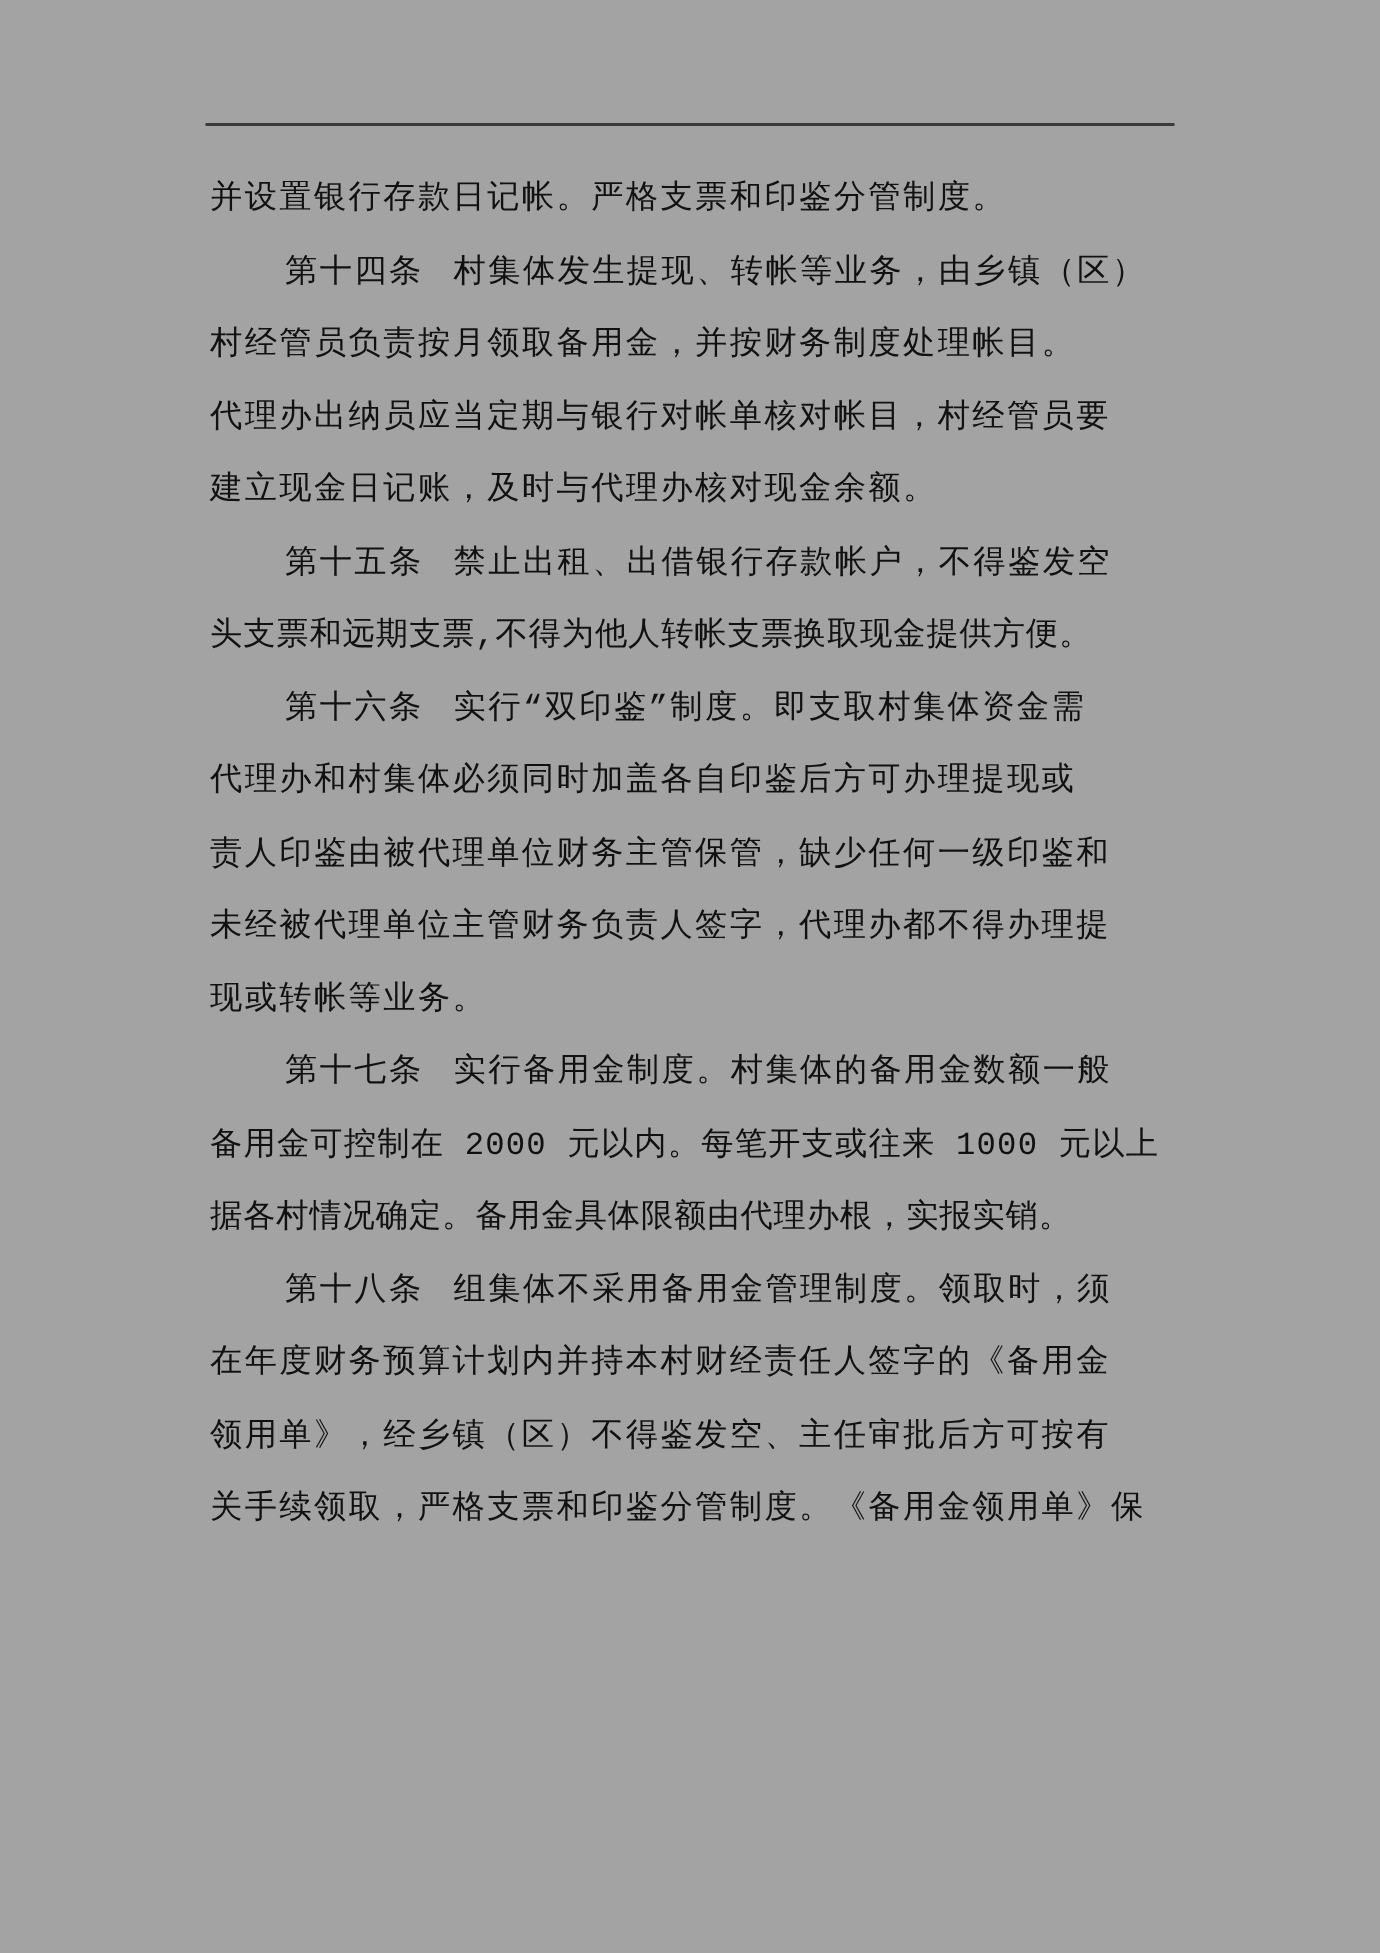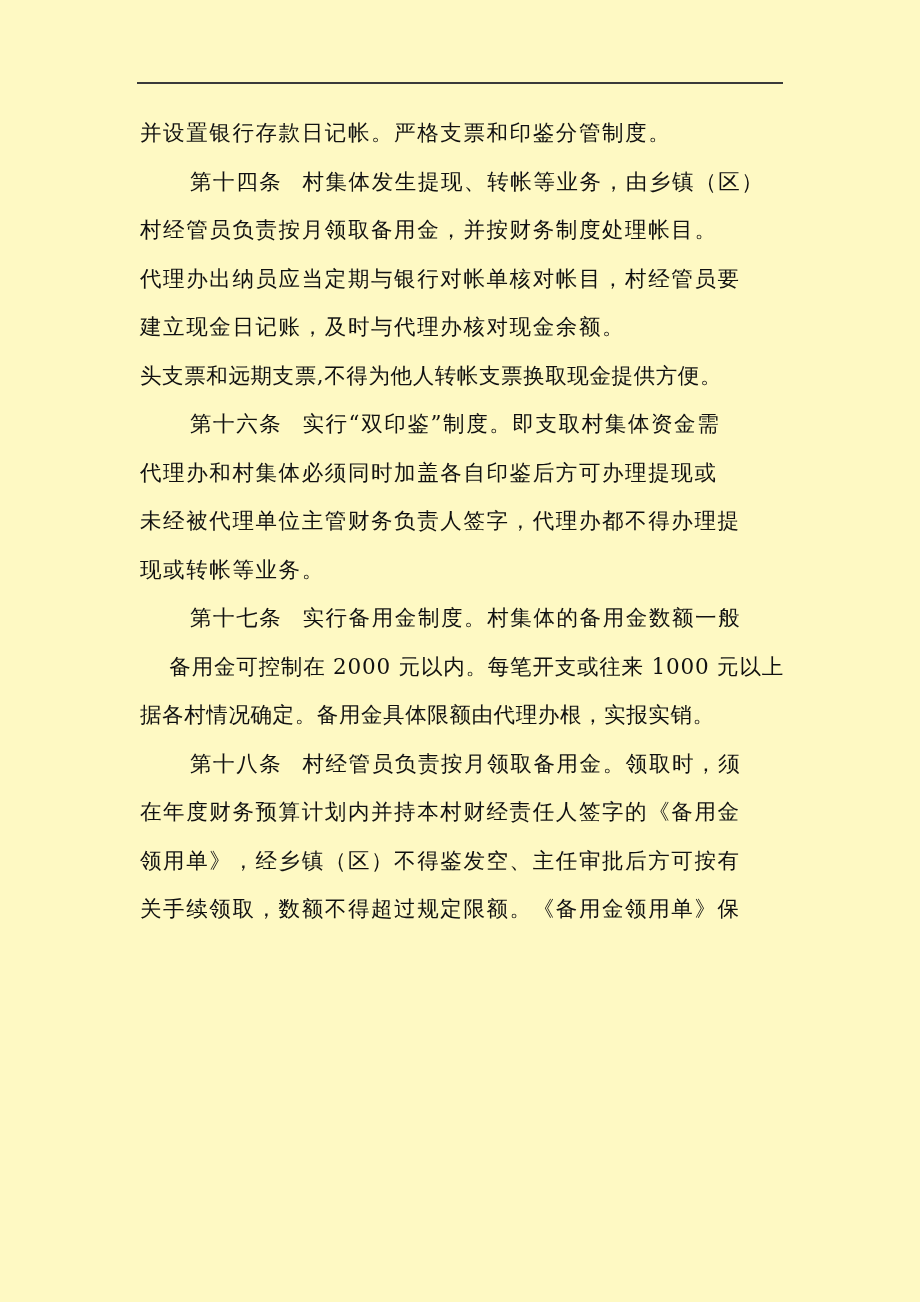--- a/index.html
+++ b/index.html
@@ -14,21 +14,22 @@
       overflow: hidden;
       font-family: "DejaVu Serif", "Liberation Serif", serif;
       color: #111111;
     }
     .page {
       position: absolute;
       left: 0;
       top: 0;
       width: 920px;
       height: 1302px;
-      background: #fef9c3;
+      background: #a3a3a3;
+      font-family: Liberation Mono, monospace;
     }
     .header-rule {
       position: absolute;
       left: 137px;
       top: 82px;
       width: 646px;
       height: 2px;
       background: #3a3a3a;
     }
     .body-text {
@@ -59,29 +60,31 @@
   <div class="header-rule"></div>
 
   <div class="body-text">
     <div class="line"><span>并设置银行存款日记帐。严格支票和印鉴分管制度。</span></div>
 
     <div class="line indent"><span class="article-no">第十四条</span><span>村集体发生提现、转帐等业务，由乡镇（区）</span></div>
     <div class="line"><span>村经管员负责按月领取备用金，并按财务制度处理帐目。</span></div>
     <div class="line"><span>代理办出纳员应当定期与银行对帐单核对帐目，村经管员要</span></div>
     <div class="line"><span>建立现金日记账，及时与代理办核对现金余额。</span></div>
 
+    <div class="line indent"><span class="article-no">第十五条</span><span>禁止出租、出借银行存款帐户，不得鉴发空</span></div>
     <div class="line" style="letter-spacing:0.6px;"><span>头支票和远期支票,不得为他人转帐支票换取现金提供方便。</span></div>
 
     <div class="line indent"><span class="article-no">第十六条</span><span>实行“双印鉴”制度。即支取村集体资金需</span></div>
     <div class="line"><span>代理办和村集体必须同时加盖各自印鉴后方可办理提现或</span></div>
+    <div class="line"><span>责人印鉴由被代理单位财务主管保管，缺少任何一级印鉴和</span></div>
     <div class="line"><span>未经被代理单位主管财务负责人签字，代理办都不得办理提</span></div>
     <div class="line"><span>现或转帐等业务。</span></div>
 
     <div class="line indent"><span class="article-no">第十七条</span><span>实行备用金制度。村集体的备用金数额一般</span></div>
-    <div class="line" style="letter-spacing:0.8px;text-align:right;"><span>备用金可控制在 2000 元以内。每笔开支或往来 1000 元以上</span></div>
+    <div class="line" style="letter-spacing:0.8px;"><span>备用金可控制在 2000 元以内。每笔开支或往来 1000 元以上</span></div>
     <div class="line" style="letter-spacing:0.6px;"><span>据各村情况确定。备用金具体限额由代理办根，实报实销。</span></div>
 
-    <div class="line indent"><span class="article-no">第十八条</span><span>村经管员负责按月领取备用金。领取时，须</span></div>
+    <div class="line indent"><span class="article-no">第十八条</span><span>组集体不采用备用金管理制度。领取时，须</span></div>
     <div class="line"><span>在年度财务预算计划内并持本村财经责任人签字的《备用金</span></div>
     <div class="line"><span>领用单》，经乡镇（区）不得鉴发空、主任审批后方可按有</span></div>
-    <div class="line"><span>关手续领取，数额不得超过规定限额。《备用金领用单》保</span></div>
+    <div class="line"><span>关手续领取，严格支票和印鉴分管制度。《备用金领用单》保</span></div>
   </div>
 </div>
 
 </body></html>

